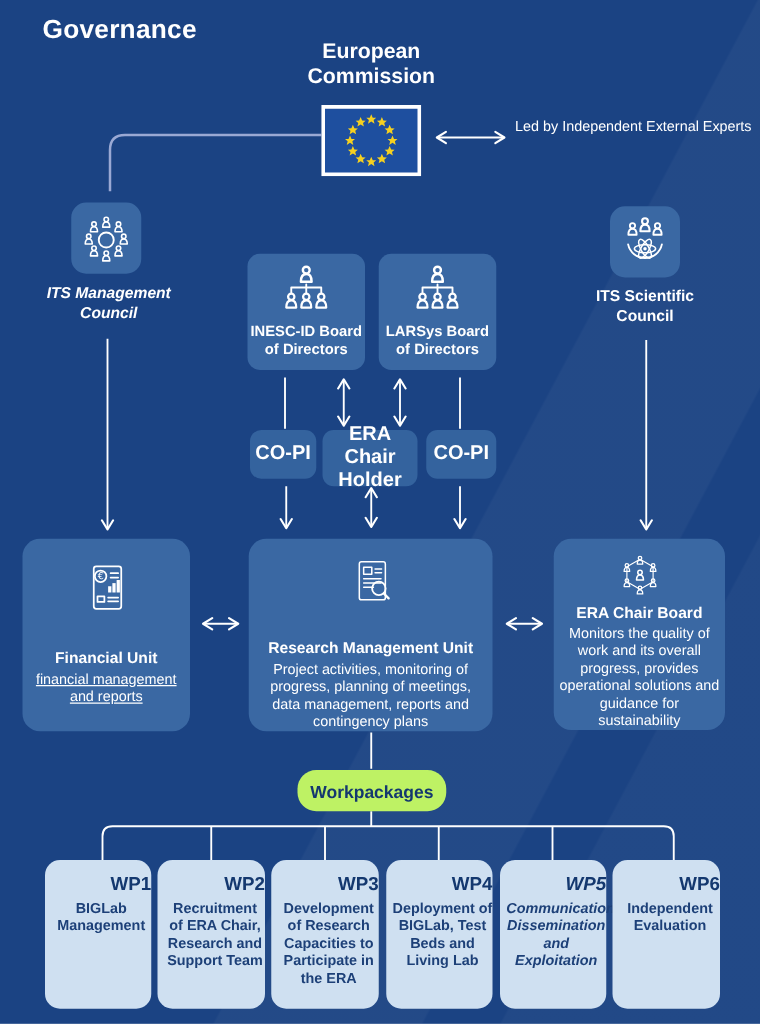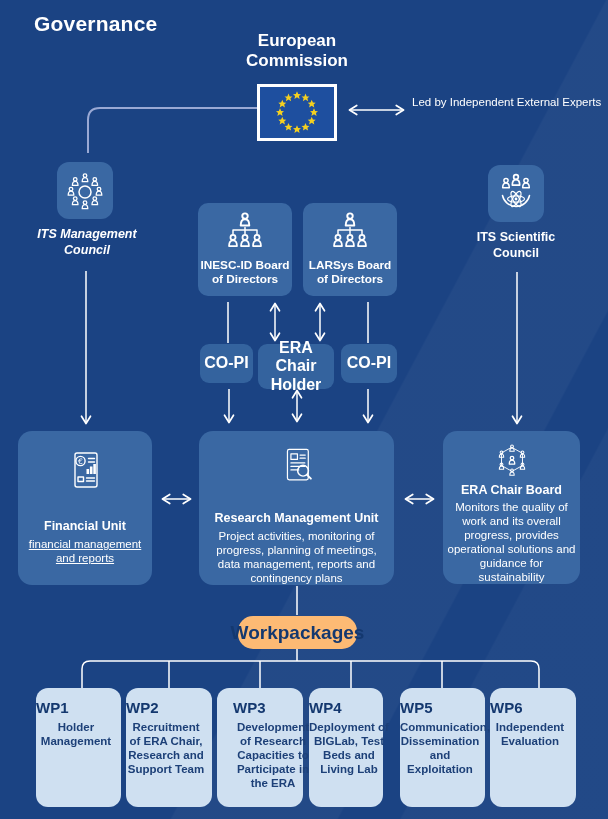--- a/index.html
+++ b/index.html
@@ -36,28 +36,28 @@
   .unit{background:#3a68a3;border-radius:14px;display:flex;flex-direction:column;align-items:center;box-sizing:border-box;text-align:center;}
   .unit-financial{left:18px;top:431px;width:134px;height:154px;padding-top:17px;}
   .unit-rmu{left:199px;top:431px;width:195px;height:154px;padding-top:15px;}
   .unit-era{left:443px;top:431px;width:137px;height:153px;padding-top:11px;}
   .unit-title{font-size:12.5px;font-weight:bold;margin-top:25px;line-height:1.2;}
   .unit-desc{font-size:11.5px;line-height:1.22;margin-top:3px;}
   .unit-financial .unit-desc{width:122px;text-decoration:underline;}
   .unit-rmu .unit-desc{width:180px;}
   .unit-era .unit-desc{width:130px;margin-top:2px;}
   .unit-era .unit-title{margin-top:4px;}
-  .wp-pill{left:238px;top:616px;width:119px;height:33px;background:#fdba74;border-radius:15px;
-    display:flex;align-items:center;justify-content:center;color:#14386f;font-size:19px;font-weight:bold;}
+  .wp-pill{left:238px;top:616px;width:119px;height:33px;background:#bef264;border-radius:15px;
+    display:flex;align-items:center;justify-content:center;color:#14386f;font-size:14px;font-weight:bold;}
   .wp{background:#cfe0f1;border-radius:12px;color:#14386f;top:688px;height:119px;
-    display:flex;flex-direction:column;align-items:flex-start;padding-top:11px;box-sizing:border-box;text-align:center;}
+    display:flex;flex-direction:column;align-items:flex-end;padding-top:11px;box-sizing:border-box;text-align:center;}
   .wp-id{font-size:15px;font-weight:bold;color:#14386f;}
   .wp-text{font-size:11.5px;line-height:1.22;margin-top:4px;color:#1d4078;width:80px;font-weight:bold;}
   .wp1{left:36px;width:85px;} .wp2{left:126px;width:86px;} .wp3{left:217px;width:86px;padding-left:16px;}
-  .wp4{left:309px;width:74px;} .wp5{left:400px;width:85px;} .wp6{left:490px;width:86px;}
+  .wp4{left:309px;width:85px;} .wp5{left:400px;width:85px;font-style:italic;} .wp6{left:490px;width:86px;}
   .connector-layer{left:0;top:0;pointer-events:none;}
   svg{display:block;}
 </style>
 </head>
 <body>
 
 <svg width="0" height="0" style="position:absolute" aria-hidden="true">
   <defs>
     <g id="mp" fill="none" stroke="#fff" stroke-width="1.5" stroke-linecap="round" stroke-linejoin="round">
       <circle cx="0" cy="-3.4" r="2.1"></circle>
@@ -231,21 +231,21 @@
       <use href="#mp" transform="translate(23,22.5) scale(1.0)"></use>
     </svg>
     <div class="unit-title">ERA Chair Board</div>
     <div class="unit-desc">Monitors the quality of work and its overall progress, provides operational solutions and guidance for sustainability</div>
   </div>
 
   <div class="abs wp-pill">Workpackages</div>
 
   <div class="abs wp wp1">
     <div class="wp-id">WP1</div>
-    <div class="wp-text">Holder Management</div>
+    <div class="wp-text">BIGLab Management</div>
   </div>
   <div class="abs wp wp2">
     <div class="wp-id">WP2</div>
     <div class="wp-text">Recruitment of ERA Chair, Research and Support Team</div>
   </div>
   <div class="abs wp wp3">
     <div class="wp-id">WP3</div>
     <div class="wp-text">Development of Research Capacities to Participate in the ERA</div>
   </div>
   <div class="abs wp wp4">

